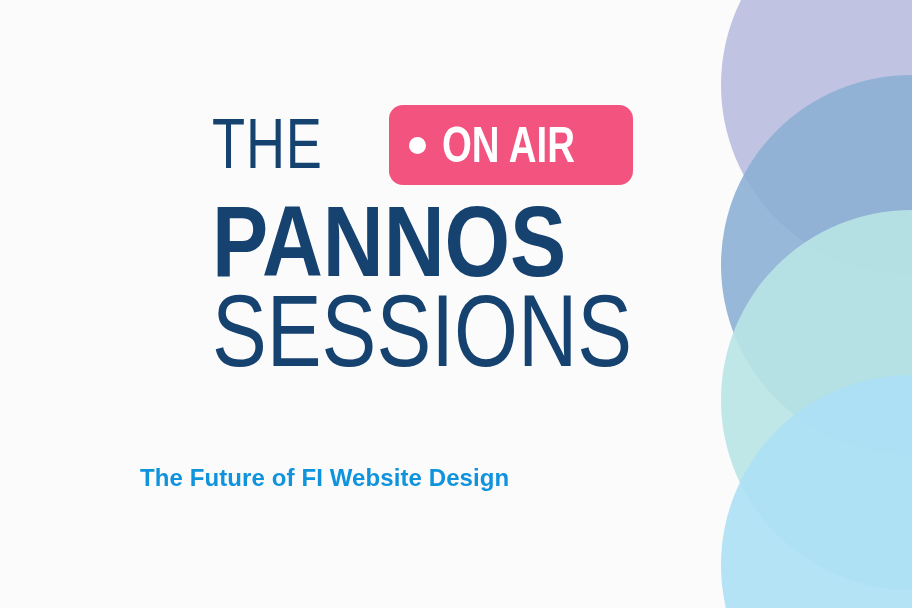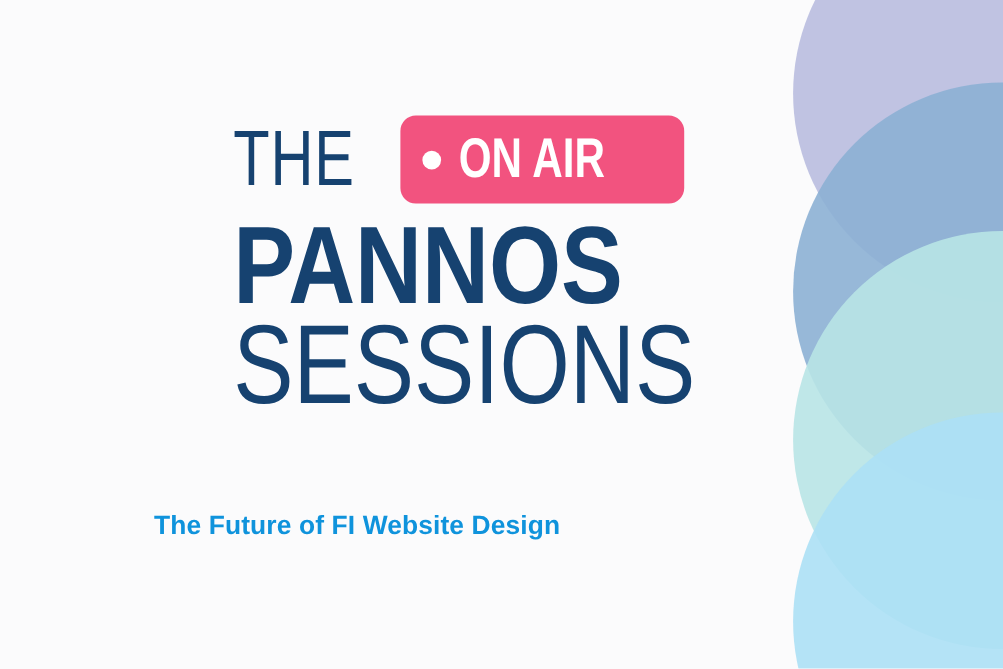--- a/index.html
+++ b/index.html
@@ -41,20 +41,21 @@
     position: absolute;
     left: 212px;
     top: 104px;
     width: 310px;
   }
 
   .logo-row-top {
     display: flex;
     align-items: center;
     height: 82px;
+    gap: 25px;
   }
 
   .word-the {
     font-family: "Liberation Sans Narrow", "Liberation Sans", sans-serif;
     font-weight: 400;
     font-size: 66px;
     line-height: 66px;
     letter-spacing: 1px;
     color: #164270;
     transform: scaleX(0.82) scaleY(1.08);
@@ -63,21 +64,21 @@
     display: block;
     margin-top: -4px;
   }
 
   .on-air-badge {
     display: flex;
     align-items: center;
     background: #f2537f;
     border-radius: 14px;
     height: 80px;
-    padding: 0 39px 0 20px;
+    padding: 0 25px 0 20px;
     margin-left: 17px;
     gap: 16px;
   }
 
   .on-air-dot {
     width: 17px;
     height: 17px;
     border-radius: 50%;
     background: #ffffff;
     flex: 0 0 auto;

